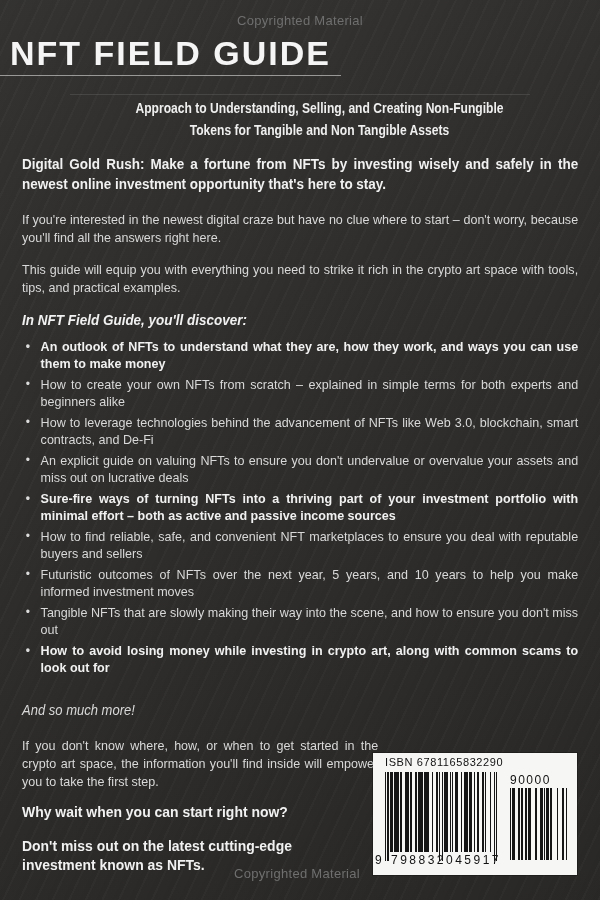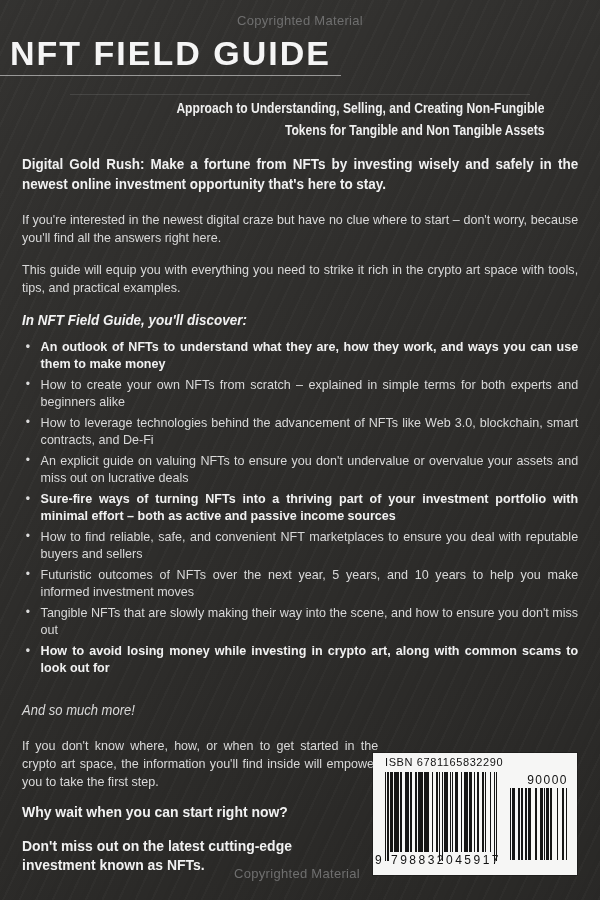--- a/index.html
+++ b/index.html
@@ -20,21 +20,21 @@
   .watermark{color:var(--muted);font-size:13px;letter-spacing:.3px;}
   .wm-top{left:0;right:0;top:13px;text-align:center;}
   .wm-bottom{left:178px;width:182px;top:866px;text-align:right;}
   .title-wrap{left:0;right:0;top:36px;text-align:left;}
   .title{
     display:inline-block;color:#f5f5f5;font-weight:bold;font-size:34px;line-height:34px;
     letter-spacing:2px;padding:0 10px 5px 10px;
     border-bottom:1px solid rgba(255,255,255,0.5);
   }
   .subtle-rule{left:70px;right:70px;top:94px;border-top:1px solid rgba(255,255,255,0.10);height:0;}
-  .subtitle-wrap{left:4px;right:0;top:97px;text-align:right;margin-left:35px;}
+  .subtitle-wrap{left:4px;right:0;top:97px;text-align:center;margin-left:35px;}
   .subtitle{
     display:inline-block;width:505px;transform:scaleX(0.78);transform-origin:50% 0;
     color:#efefef;font-weight:bold;font-size:15.5px;line-height:21.5px;
   }
   .cond{width:598px;transform:scaleX(0.93);transform-origin:0 0;left:22px;}
   .para{font-size:13.5px;line-height:18px;text-align:justify;}
   .b{font-weight:bold;color:var(--fgb);}
   .hook{top:155px;font-size:14.5px;line-height:19.5px;}
   .intro1{top:211px;}
   .intro2{top:261px;}
@@ -51,21 +51,21 @@
   .outro2{top:802px;font-size:15px;line-height:19px;text-align:left;}
   .outro3{top:836px;width:370px;font-size:15px;line-height:19px;text-align:left;}
   
   .bc-box{left:373px;top:753px;width:204px;height:122px;background:var(--bcbg);box-shadow:0 0 0 1px rgba(0,0,0,0.25);}
   .bc-box *{color:#111;}
   .bc-isbn{position:absolute;left:12px;top:3px;font-size:11px;letter-spacing:.6px;font-weight:normal;}
   .bc-main,.bc-supp{position:absolute;}
   .bc-main{left:12px;top:19px;width:113px;height:96px;}
   .bc-supp{left:137px;top:20px;width:58px;height:95px;}
   .bar{position:absolute;top:0;background:#151515;}
-  .bc-supp .label{position:absolute;left:0;right:0;top:0;text-align:right;font-size:12px;letter-spacing:1.5px;}
+  .bc-supp .label{position:absolute;left:0;right:0;top:0;text-align:left;font-size:12px;letter-spacing:1.5px;}
   .hr-digits{position:absolute;top:81px;left:0;right:0;height:15px;font-size:12px;}
   .hr-digits .d1{position:absolute;left:-10px;top:0;}
   .hr-digits .g1{position:absolute;left:6px;width:49px;top:0;text-align:center;letter-spacing:2.5px;}
   .hr-digits .g2{position:absolute;left:61px;width:49px;top:0;text-align:center;letter-spacing:2.5px;}
 </style>
 </head>
 <body>
 
 <div class="abs watermark wm-top">Copyrighted Material</div>
 

